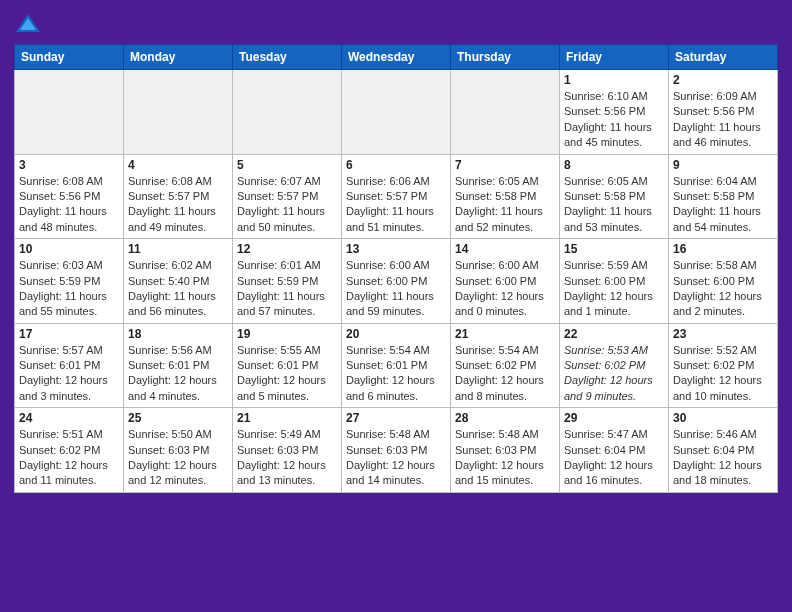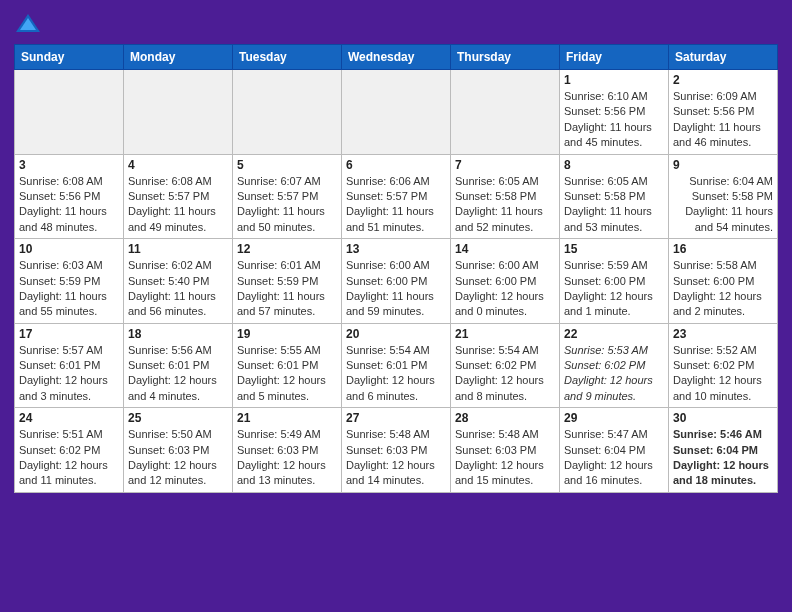--- a/index.html
+++ b/index.html
@@ -183,21 +183,21 @@
           </td>
           <td>
             <span class="day-num">8</span>
             <div class="day-info" style="white-space: pre-line;">Sunrise: 6:05 AM
 Sunset: 5:58 PM
 Daylight: 11 hours
 and 53 minutes.</div>
           </td>
           <td>
             <span class="day-num">9</span>
-            <div class="day-info" style="white-space: pre-line; text-align: right;">Sunrise: 6:04 AM
+            <div class="day-info" style="white-space: pre-line;">Sunrise: 6:04 AM
 Sunset: 5:58 PM
 Daylight: 11 hours
 and 54 minutes.</div>
           </td>
         </tr>
         <tr>
           <td>
             <span class="day-num">10</span>
             <div class="day-info" style="white-space: pre-line;">Sunrise: 6:03 AM
 Sunset: 5:59 PM
@@ -336,21 +336,21 @@
           </td>
           <td>
             <span class="day-num">29</span>
             <div class="day-info" style="white-space: pre-line;">Sunrise: 5:47 AM
 Sunset: 6:04 PM
 Daylight: 12 hours
 and 16 minutes.</div>
           </td>
           <td>
             <span class="day-num">30</span>
-            <div class="day-info" style="white-space: pre-line; font-weight: bold;">Sunrise: 5:46 AM
+            <div class="day-info" style="white-space: pre-line;">Sunrise: 5:46 AM
 Sunset: 6:04 PM
 Daylight: 12 hours
 and 18 minutes.</div>
           </td>
         </tr>
       </tbody>
   </table>
 </div>
 
 </body></html>

